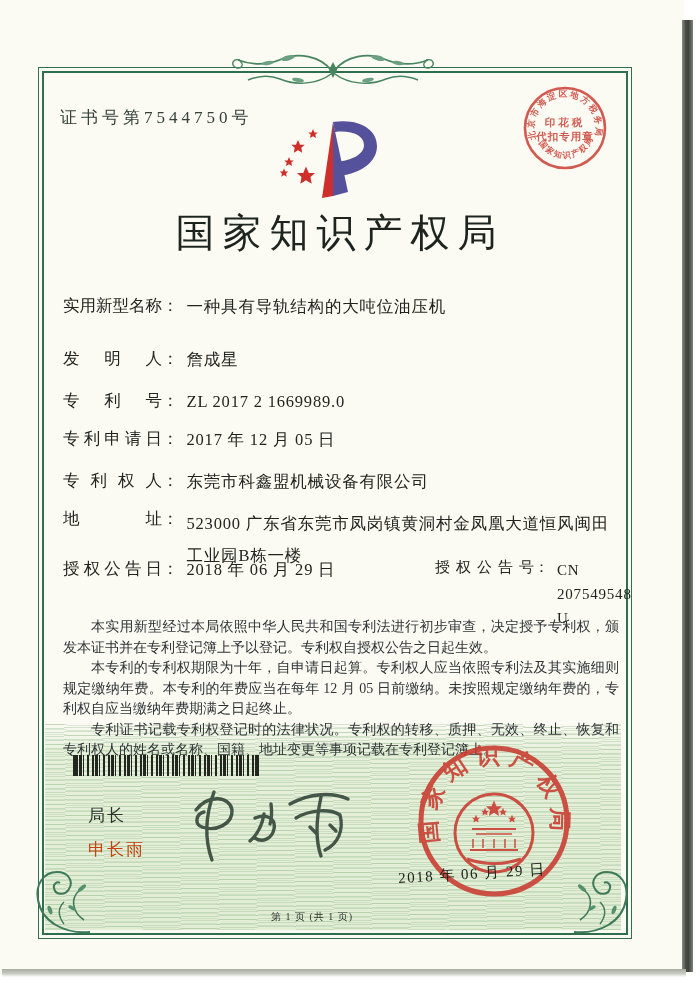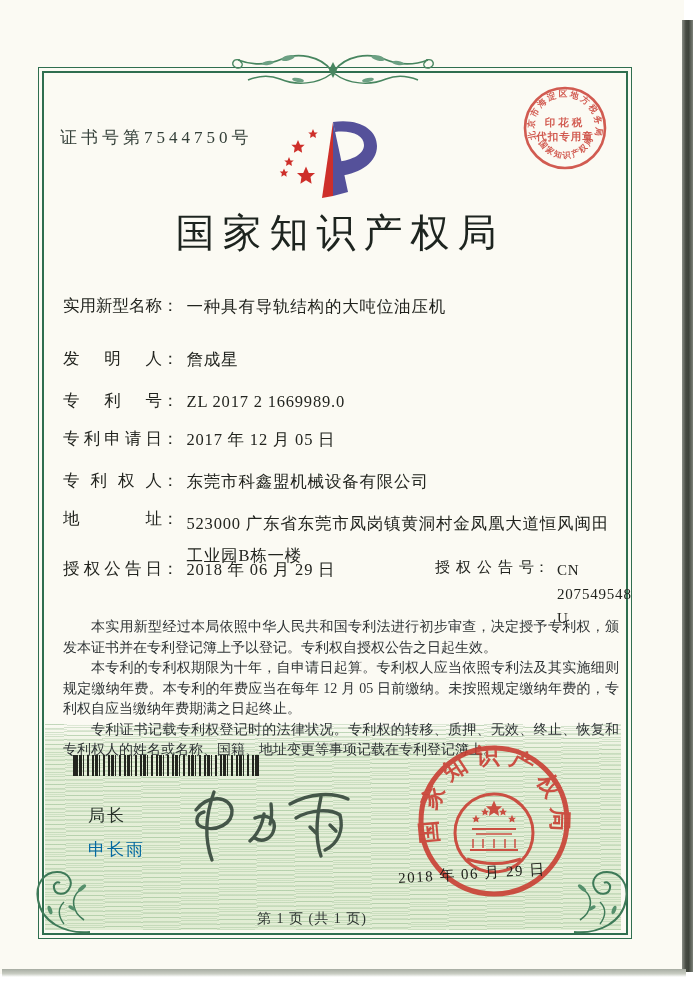--- a/index.html
+++ b/index.html
@@ -15,41 +15,41 @@
   .cert-border{position:absolute;left:42px;top:71px;width:582px;height:860px;
                border:2px solid #2f6e4f;outline:1px solid #2f6e4f;outline-offset:3px;z-index:2;}
   
   .wave-band{position:absolute;left:45px;top:724px;width:576px;height:206px;z-index:1;
      background:
        repeating-linear-gradient(178.5deg, rgba(140,182,134,.34) 0 1px, rgba(255,255,255,0) 1px 4px),
        repeating-linear-gradient(181.5deg, rgba(140,182,134,.26) 0 1px, rgba(255,255,255,0) 1px 5px),
        linear-gradient(180deg, rgba(231,240,221,0) 0%, rgba(227,238,214,.85) 14%, rgba(224,236,210,.95) 100%);}
   .abs{position:absolute;}
   .z3{z-index:3}.z4{z-index:4}.z5{z-index:5}
-  .certno{left:60px;top:106px;font-size:17px;letter-spacing:4px;color:#333f38;margin-top:20px;}
+  .certno{left:60px;top:106px;font-size:17px;letter-spacing:4px;color:#333f38;}
   .title{left:42px;top:206px;width:596px;text-align:center;font-size:39px;letter-spacing:8px;
          color:#1d241f;font-weight:500;}
   .frow{left:63px;width:560px;display:flex;align-items:flex-start;font-size:16.5px;color:#22241f;}
   .flabel{display:inline-block;width:99px;text-align:justify;text-align-last:justify;
           text-justify:inter-character;flex:none;}
   .fcolon{flex:none;margin-right:8px;}
   .fvalue{letter-spacing:0.8px;line-height:24px;}
   .addr-val{width:424px;line-height:32px;}
   .grant-group{position:absolute;left:372px;top:0;display:flex;font-size:15px;}
   .paras{left:63px;top:585px;width:556px;font-size:14px;line-height:20.5px;color:#2e3335;
          text-align:justify;margin-top:32px;}
   .paras p{margin:0;text-indent:2em;}
   .barcode{left:73px;top:755px;width:180px;height:21px;z-index:4;
      border-left:3px solid #23251f;border-right:3px solid #23251f;
      background:repeating-linear-gradient(90deg,#23251f 0 2px,transparent 2px 3px,
         #23251f 3px 6px,transparent 6px 7px,#23251f 7px 8px,transparent 8px 11px,
         #23251f 11px 13px,transparent 13px 16px);}
   .sig-title{left:88px;top:804px;font-size:17px;color:#273229;letter-spacing:2px;z-index:4;}
-  .sig-name{left:88px;top:838px;font-size:17px;color:#0369a1;letter-spacing:2px;z-index:4;}
-  .footer-page{left:42px;top:910px;width:540px;text-align:center;font-size:14px;
+  .sig-name{left:88px;top:838px;font-size:17px;color:#c2410c;letter-spacing:2px;z-index:4;}
+  .footer-page{left:42px;top:910px;width:540px;text-align:center;font-size:10px;
                color:#2c3430;z-index:4;letter-spacing:1px;}
   .seal-date{left:398px;top:863px;width:200px;font-size:15px;color:#20211c;letter-spacing:1.5px;
              transform:rotate(-3.5deg);z-index:6;}
   svg{display:block;}
   .seal-text{font-family:"Liberation Serif","DejaVu Serif",serif;font-weight:bold;}
 </style>
 </head>
 <body>
 
 <div id="stage">

